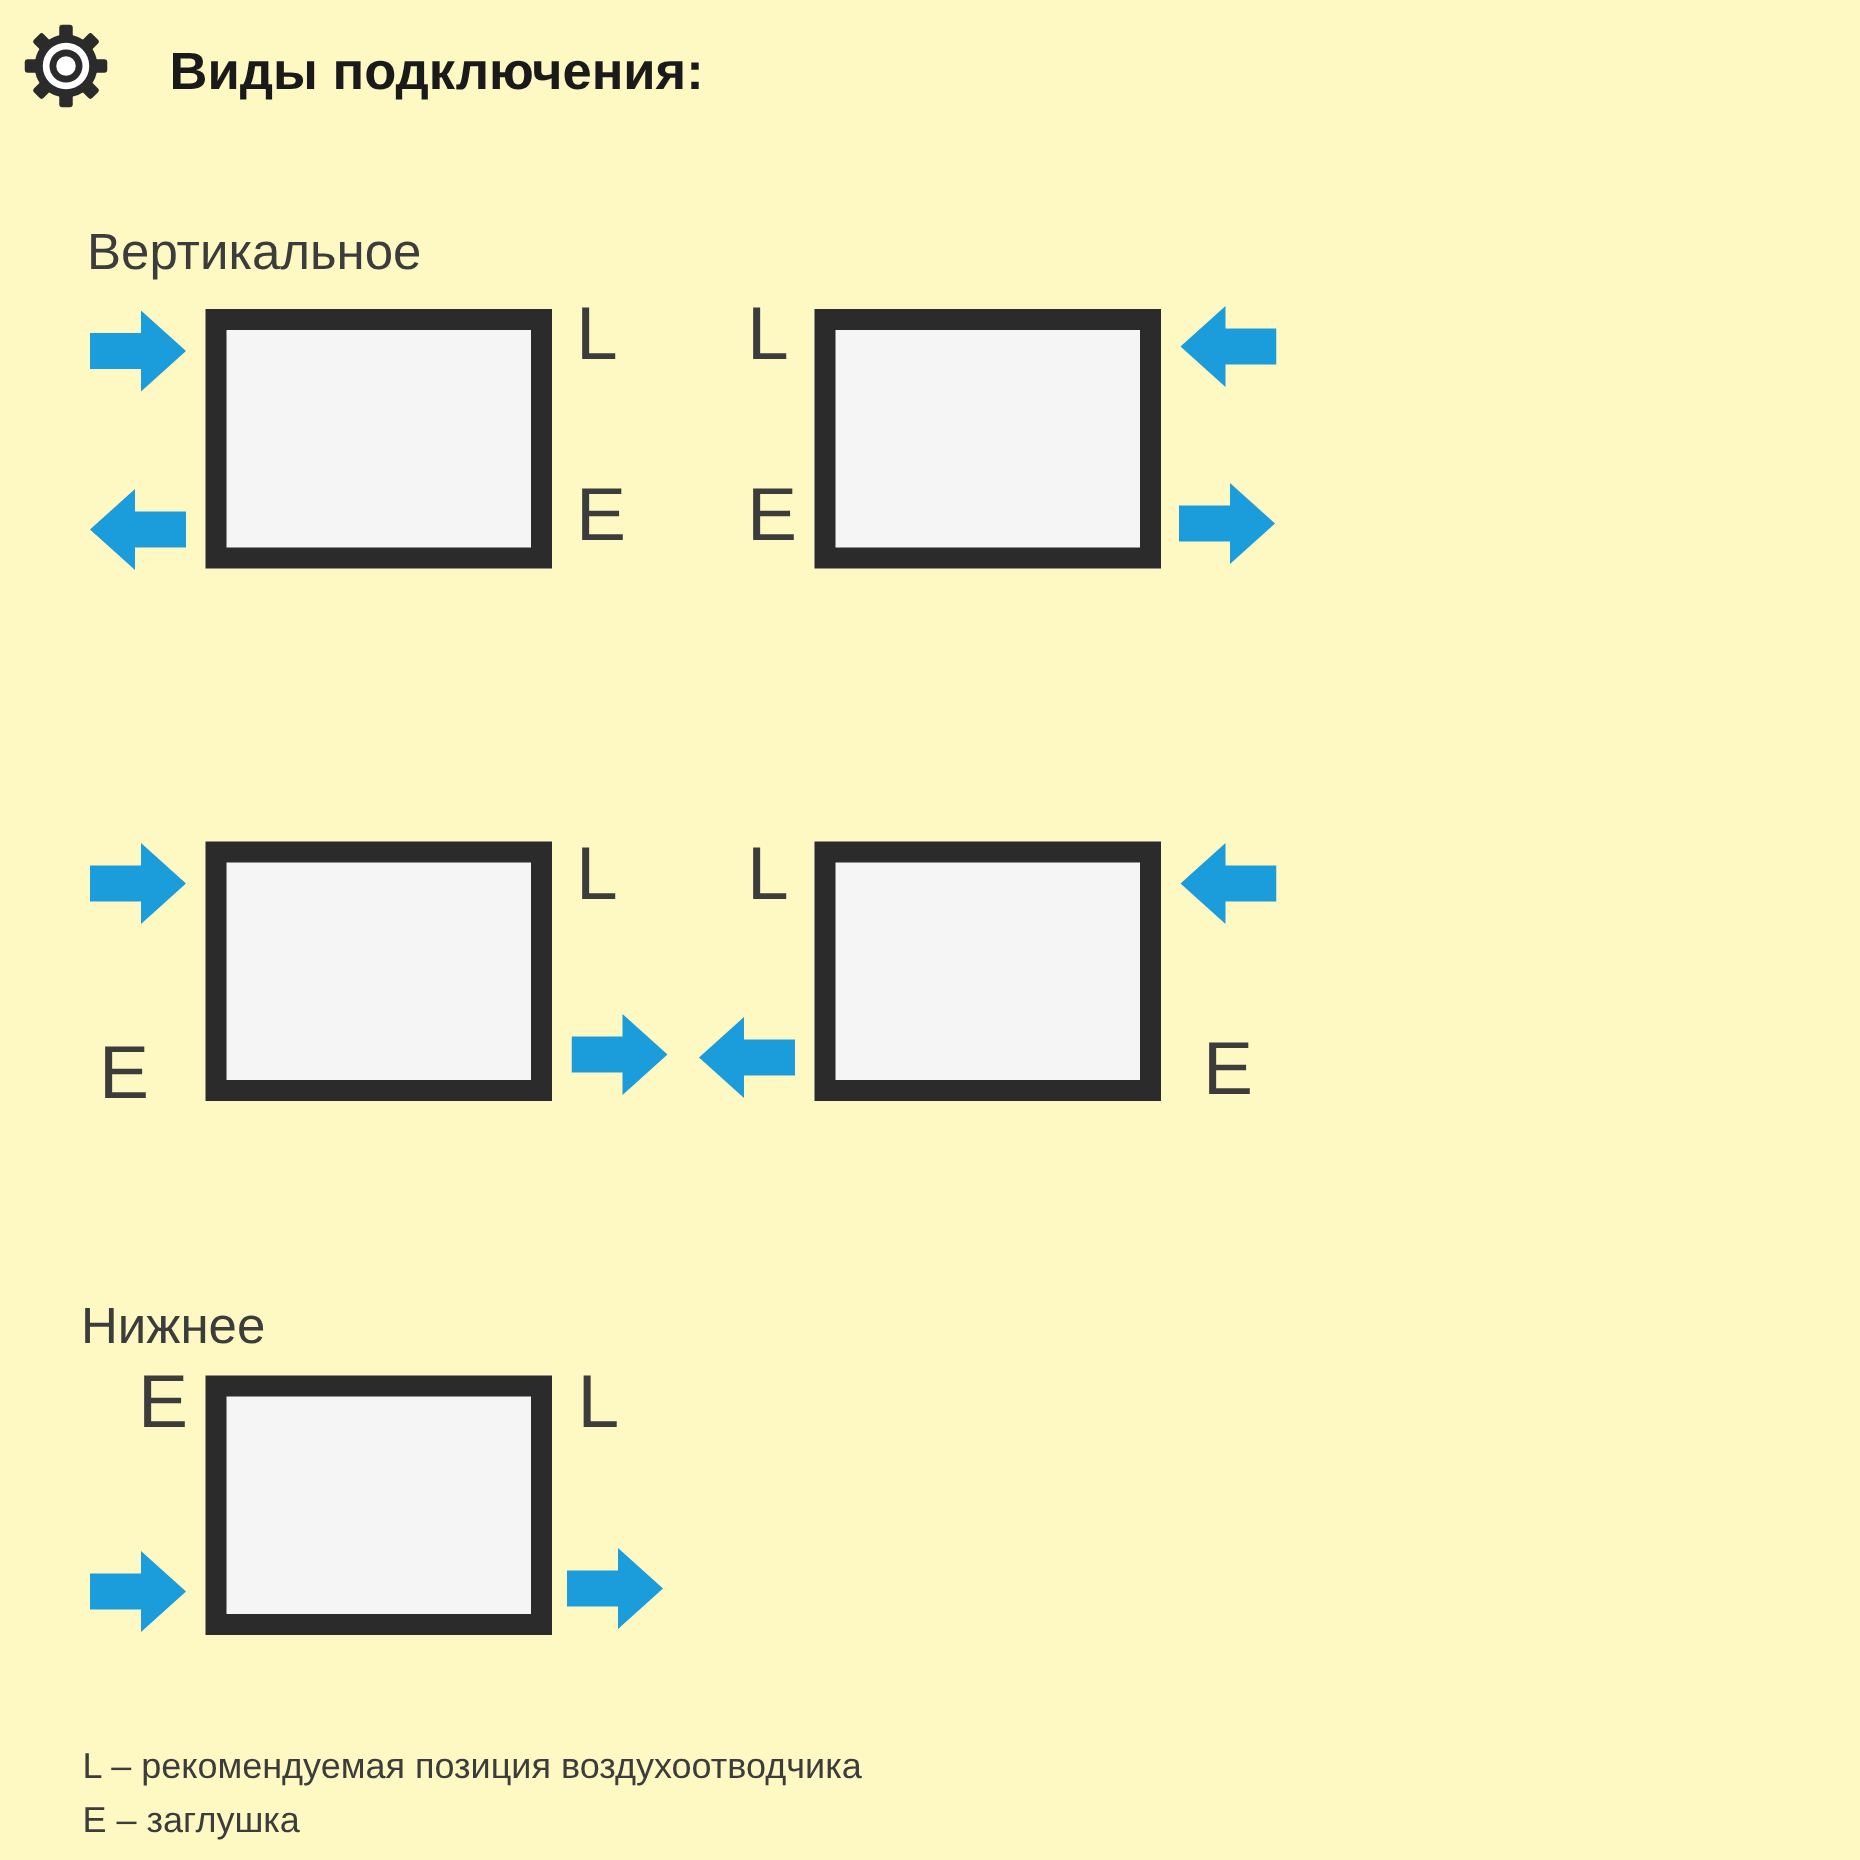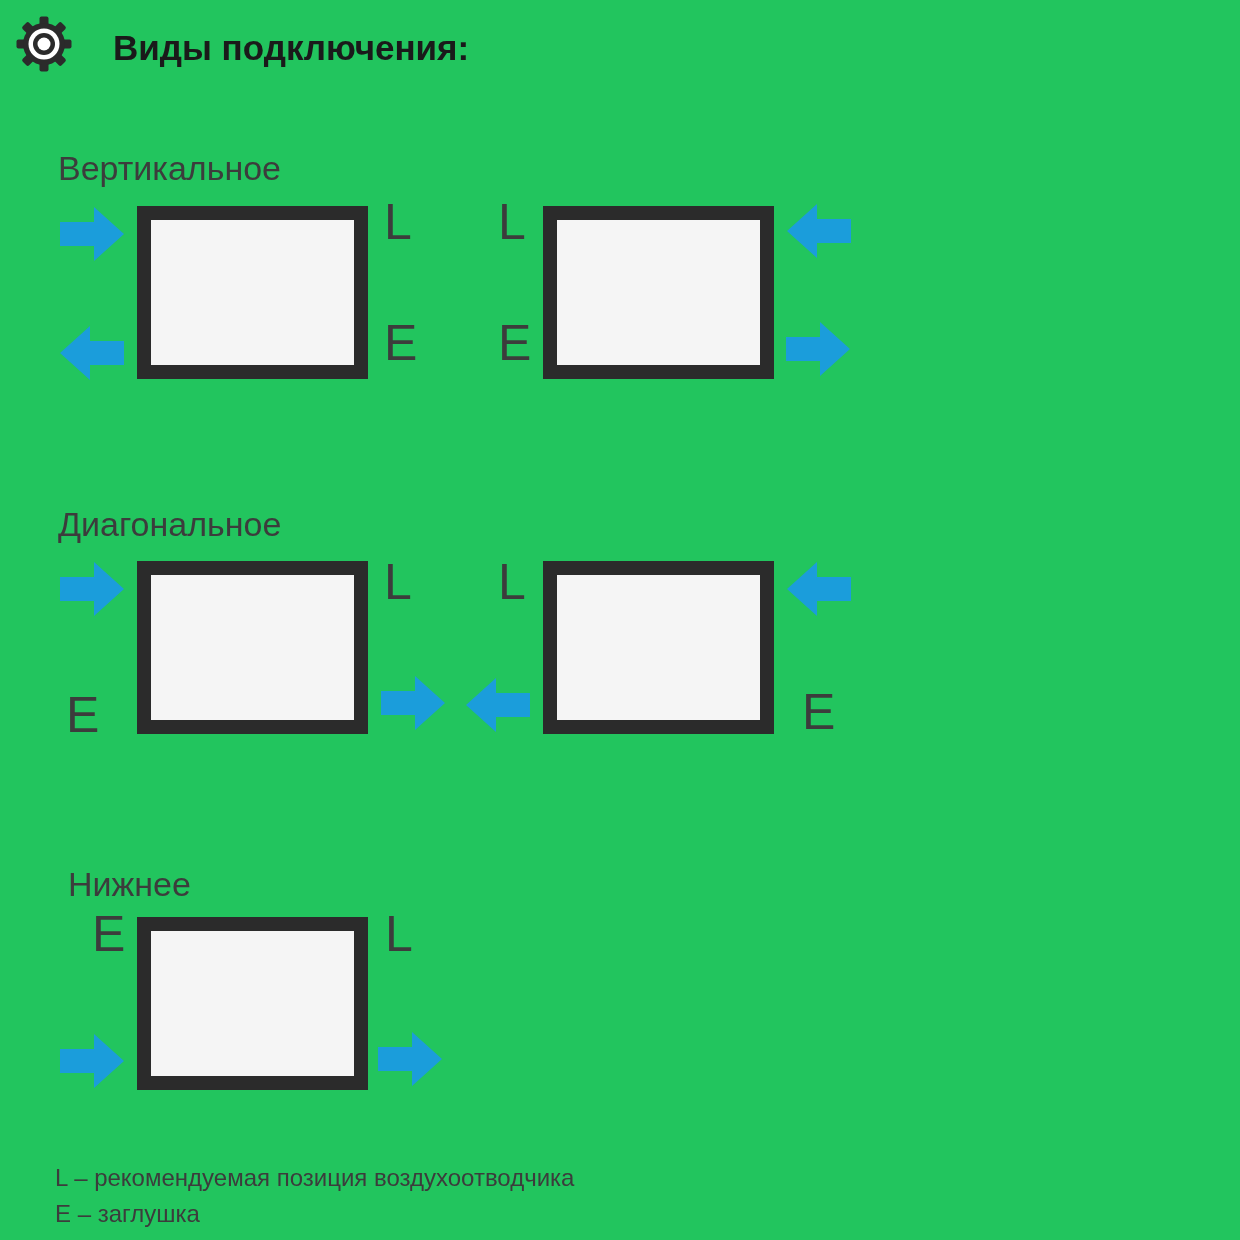--- a/index.html
+++ b/index.html
@@ -1,19 +1,19 @@
 <!DOCTYPE html>
 <html style="--accent: #1B9DDB; --line: #2B2B2B; --fill: #F5F5F5; --ink: #1A1A1A; --soft: #3C3C3C;"><head>
 <meta charset="utf-8">
 <style>
   html,body{margin:0;padding:0;background:#ffffff;}
   .canvas{
     position:relative;
     width:1240px;height:1240px;
-    background:#22c55e;
+    background:#fef9c3;
     font-family:"Liberation Sans", sans-serif;
     overflow:hidden;
   }
   .abs{position:absolute;}
   .title{
     font-size:35px;font-weight:700;color:var(--ink,#1a1a1a);
     line-height:1.2;white-space:nowrap;
   }
   .heading{
     font-size:34px;font-weight:400;color:var(--soft,#3c3c3c);
@@ -79,21 +79,20 @@
   <div class="abs lbl" style="left:498px;top:197px;">L</div>
   <div class="abs lbl" style="left:498px;top:318px;">E</div>
   <div class="abs plate" style="left:543px;top:206px;"></div>
   <svg class="abs arrow flip" style="left:787px;top:204px;" width="64" height="54" viewBox="0 0 64 54">
     <polygon points="0,15 34,15 34,0 64,27 34,54 34,39 0,39"></polygon>
     </svg>
   <svg class="abs arrow" style="left:786px;top:322px;" width="64" height="54" viewBox="0 0 64 54">
     <polygon points="0,15 34,15 34,0 64,27 34,54 34,39 0,39"></polygon>
     </svg>
 
-  <div class="abs heading" style="left:58px;top:504px;">Диагональное</div>
 
   <svg class="abs arrow" style="left:60px;top:562px;" width="64" height="54" viewBox="0 0 64 54">
     <polygon points="0,15 34,15 34,0 64,27 34,54 34,39 0,39"></polygon>
     </svg>
   <div class="abs plate" style="left:137px;top:561px;"></div>
   <div class="abs lbl" style="left:66px;top:690px;">E</div>
   <div class="abs lbl" style="left:384px;top:557px;">L</div>
   <svg class="abs arrow" style="left:381px;top:676px;" width="64" height="54" viewBox="0 0 64 54">
     <polygon points="0,15 34,15 34,0 64,27 34,54 34,39 0,39"></polygon>
     </svg>
@@ -101,21 +100,21 @@
   <div class="abs lbl" style="left:498px;top:557px;">L</div>
   <svg class="abs arrow flip" style="left:466px;top:678px;" width="64" height="54" viewBox="0 0 64 54">
     <polygon points="0,15 34,15 34,0 64,27 34,54 34,39 0,39"></polygon>
     </svg>
   <div class="abs plate" style="left:543px;top:561px;"></div>
   <svg class="abs arrow flip" style="left:787px;top:562px;" width="64" height="54" viewBox="0 0 64 54">
     <polygon points="0,15 34,15 34,0 64,27 34,54 34,39 0,39"></polygon>
     </svg>
   <div class="abs lbl" style="left:802px;top:687px;">E</div>
 
-  <div class="abs heading" style="left:68px;top:864px;">Нижнее</div>
+  <div class="abs heading" style="left:54px;top:864px;">Нижнее</div>
 
   <div class="abs lbl" style="left:92px;top:909px;">E</div>
   <div class="abs plate" style="left:137px;top:917px;"></div>
   <div class="abs lbl" style="left:385px;top:909px;">L</div>
   <svg class="abs arrow" style="left:60px;top:1034px;" width="64" height="54" viewBox="0 0 64 54">
     <polygon points="0,15 34,15 34,0 64,27 34,54 34,39 0,39"></polygon>
     </svg>
   <svg class="abs arrow" style="left:378px;top:1032px;" width="64" height="54" viewBox="0 0 64 54">
     <polygon points="0,15 34,15 34,0 64,27 34,54 34,39 0,39"></polygon>
     </svg>

